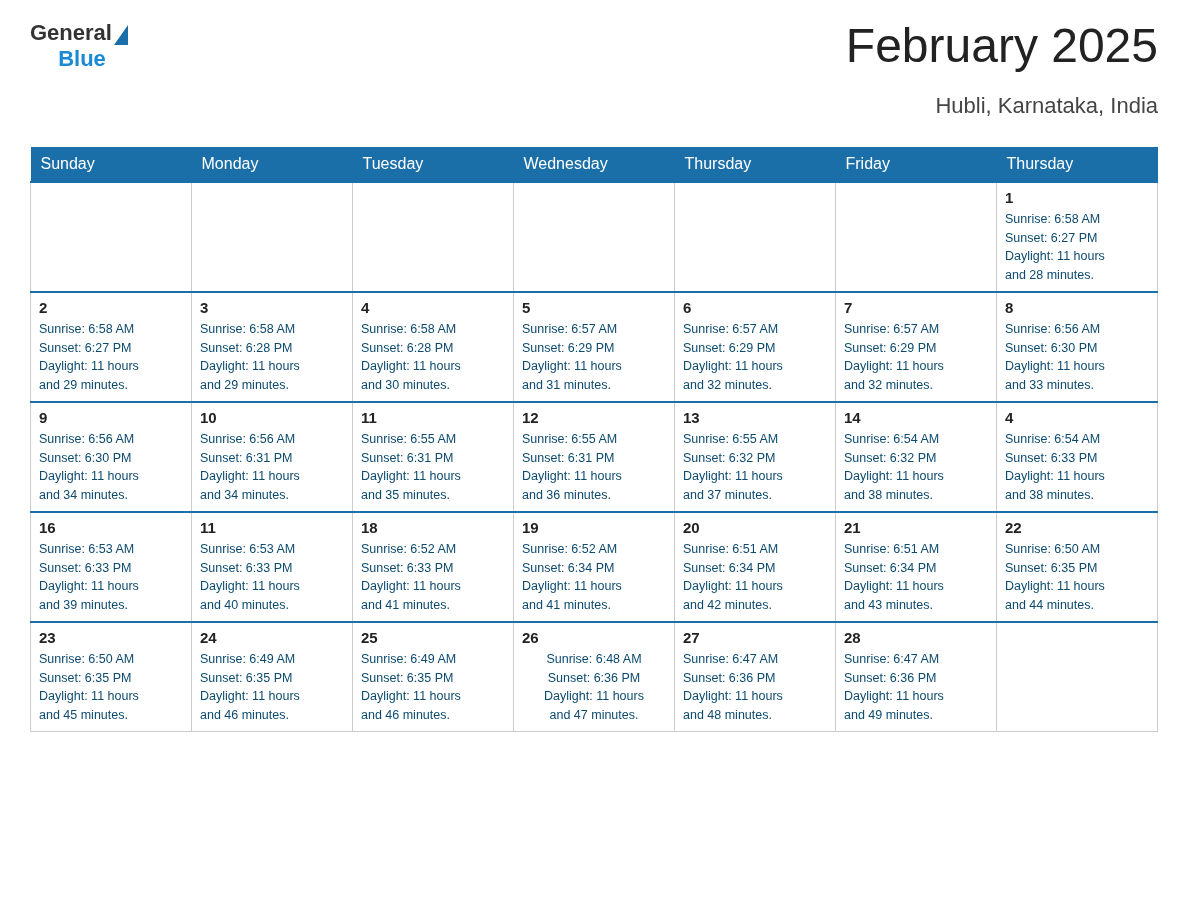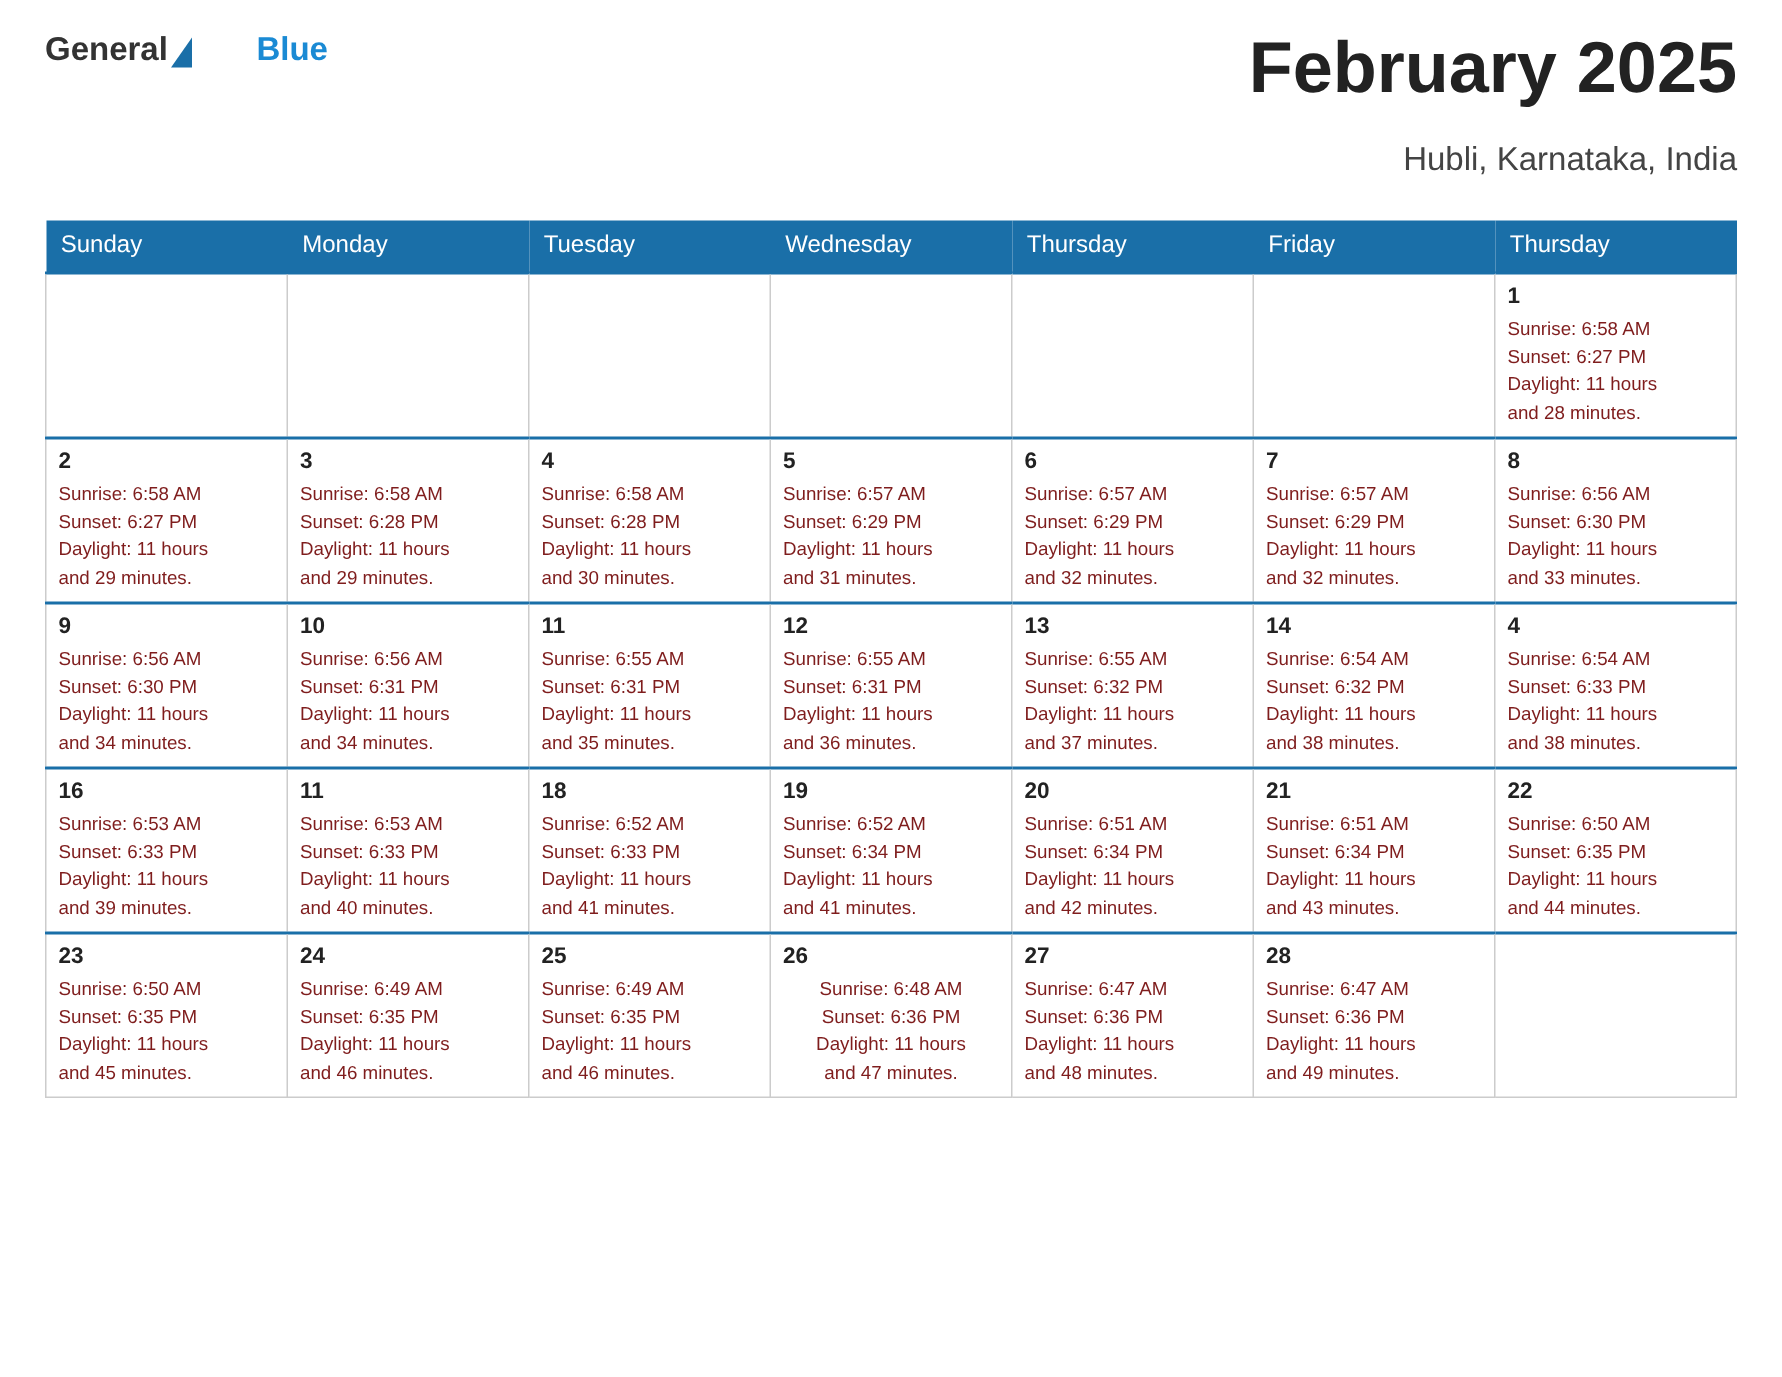--- a/index.html
+++ b/index.html
@@ -11,23 +11,22 @@
       min-height: 918px;
     }
     .header {
       display: flex;
       justify-content: space-between;
       align-items: flex-start;
       margin-bottom: 20px;
     }
     .logo {
       display: flex;
-      flex-direction: row;
+      flex-direction: column;
       align-items: center;
-      gap: 37px;
     }
     .logo-top {
       display: flex;
       align-items: center;
       font-size: 22px;
       font-weight: bold;
       color: #333;
     }
     .logo-top .general {
       color: #333;
@@ -46,21 +45,21 @@
       font-size: 22px;
       font-weight: bold;
       color: #1a8ad4;
       margin-left: 4px;
     }
     .title-block {
       text-align: right;
     }
     .month-year {
       font-size: 48px;
-      font-weight: bold;
+      font-weight: normal;
       color: #222;
       line-height: 1.1;
     }
     .location {
       font-size: 22px;
       color: #444;
       margin-top: 20px;
     }
     .calendar {
       width: 100%;
@@ -91,21 +90,21 @@
       border: none;
     }
     .day-num {
       font-size: 15px;
       font-weight: bold;
       color: #222;
       margin-bottom: 4px;
     }
     .day-info {
       font-size: 12.5px;
-      color: #7f1d1d;
+      color: #0c4a6e;
       line-height: 1.5;
     }
     .empty-cell {
       background: #fff;
     }
     .row-week td {
       height: 81px;
     }
   </style>
 </head>

